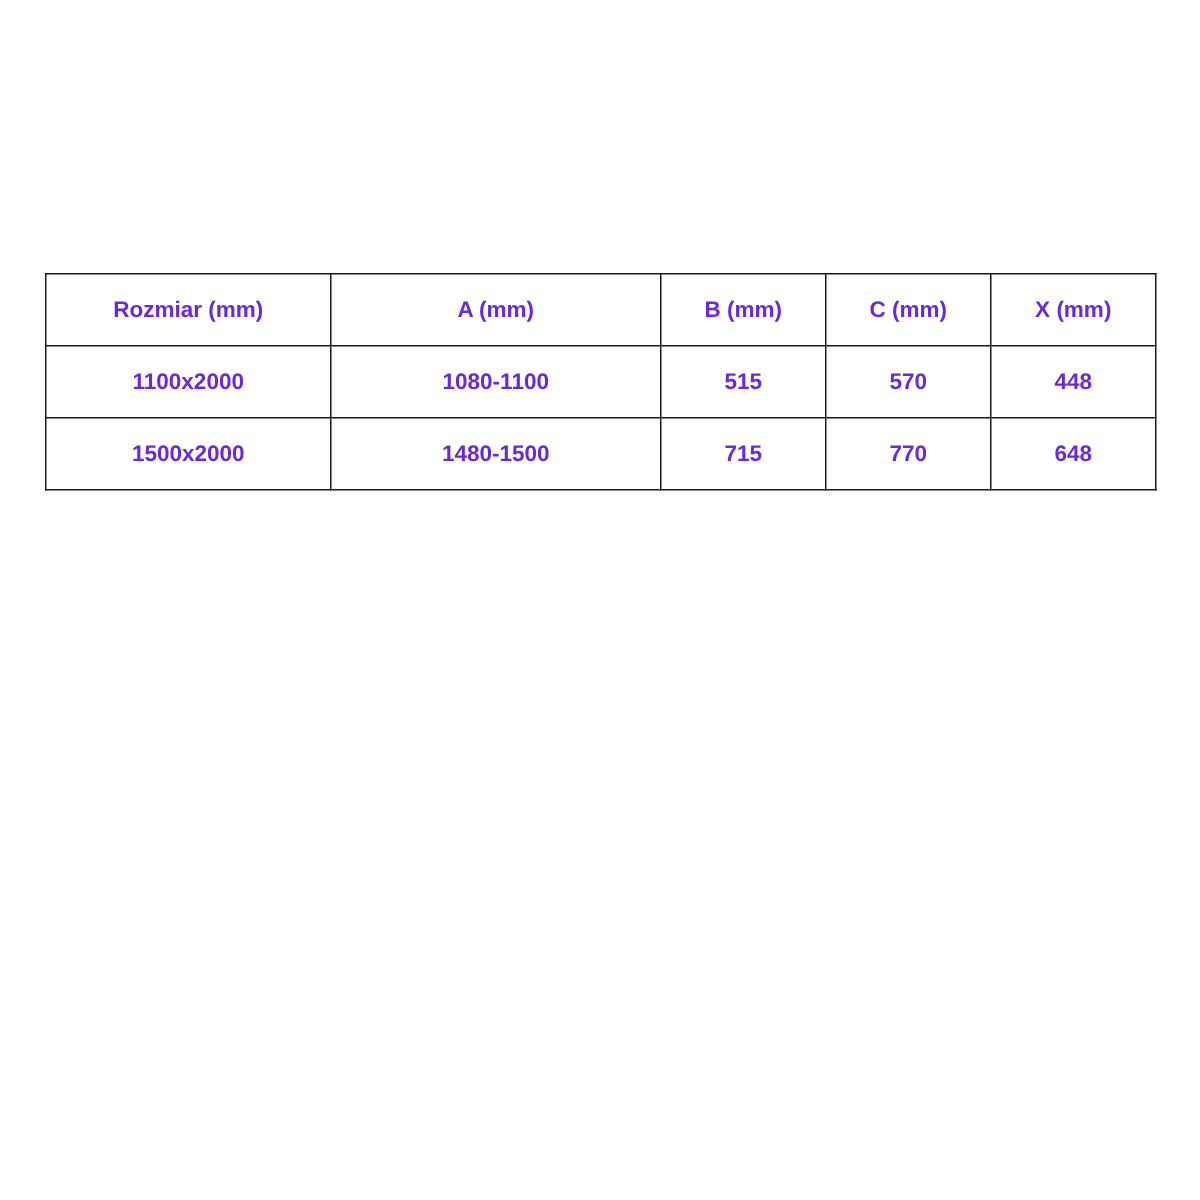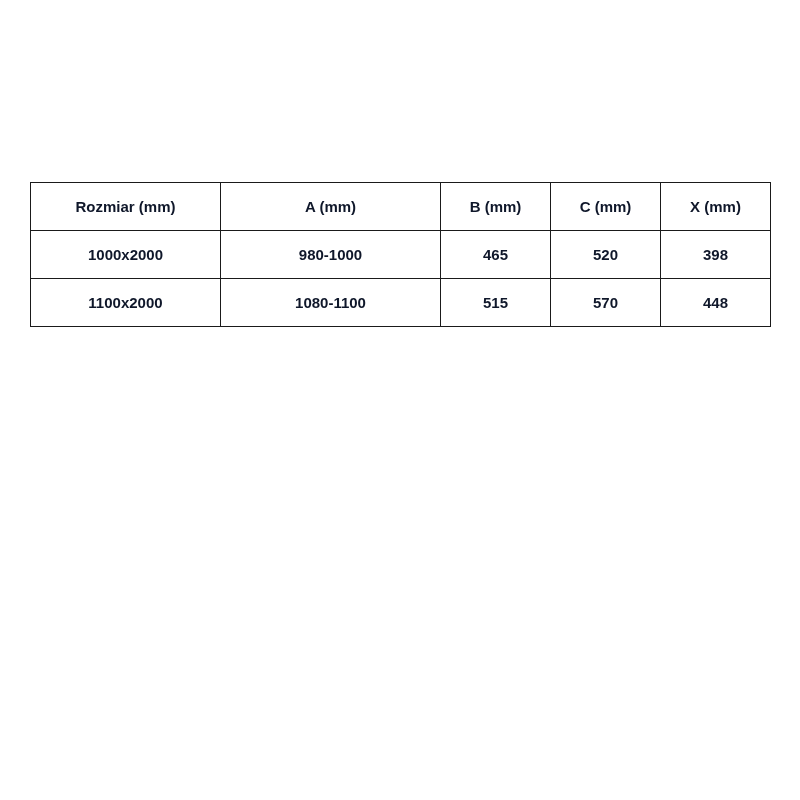--- a/index.html
+++ b/index.html
@@ -29,21 +29,21 @@
     border-collapse: collapse;
     width: 740px;
     table-layout: fixed;
   }
   table.spec td, table.spec th {
     border: 1px solid #1a1a1a;
     text-align: center;
     vertical-align: middle;
     font-size: 15px;
     font-weight: bold;
-    color: #0f172a;
+    color: #6d28d9;
     height: 48px;
     padding: 0 4px;
     box-sizing: border-box;
   }
   table.spec thead th {
     font-size: 15px;
     font-weight: bold;
   }
   col.c0 { width: 190px; }
   col.c1 { width: 220px; }
@@ -68,29 +68,29 @@
         <tr>
           <th>Rozmiar (mm)</th>
           <th>A (mm)</th>
           <th>B (mm)</th>
           <th>C (mm)</th>
           <th>X (mm)</th>
         </tr>
       </thead>
       <tbody>
         <tr>
-          <td>1000x2000</td>
-          <td>980-1000</td>
-          <td>465</td>
-          <td>520</td>
-          <td>398</td>
-        </tr>
-        <tr>
           <td>1100x2000</td>
           <td>1080-1100</td>
           <td>515</td>
           <td>570</td>
           <td>448</td>
+        </tr>
+        <tr>
+          <td>1500x2000</td>
+          <td>1480-1500</td>
+          <td>715</td>
+          <td>770</td>
+          <td>648</td>
         </tr>
       </tbody>
     </table>
   </div>
 </div>
 
 </body></html>

